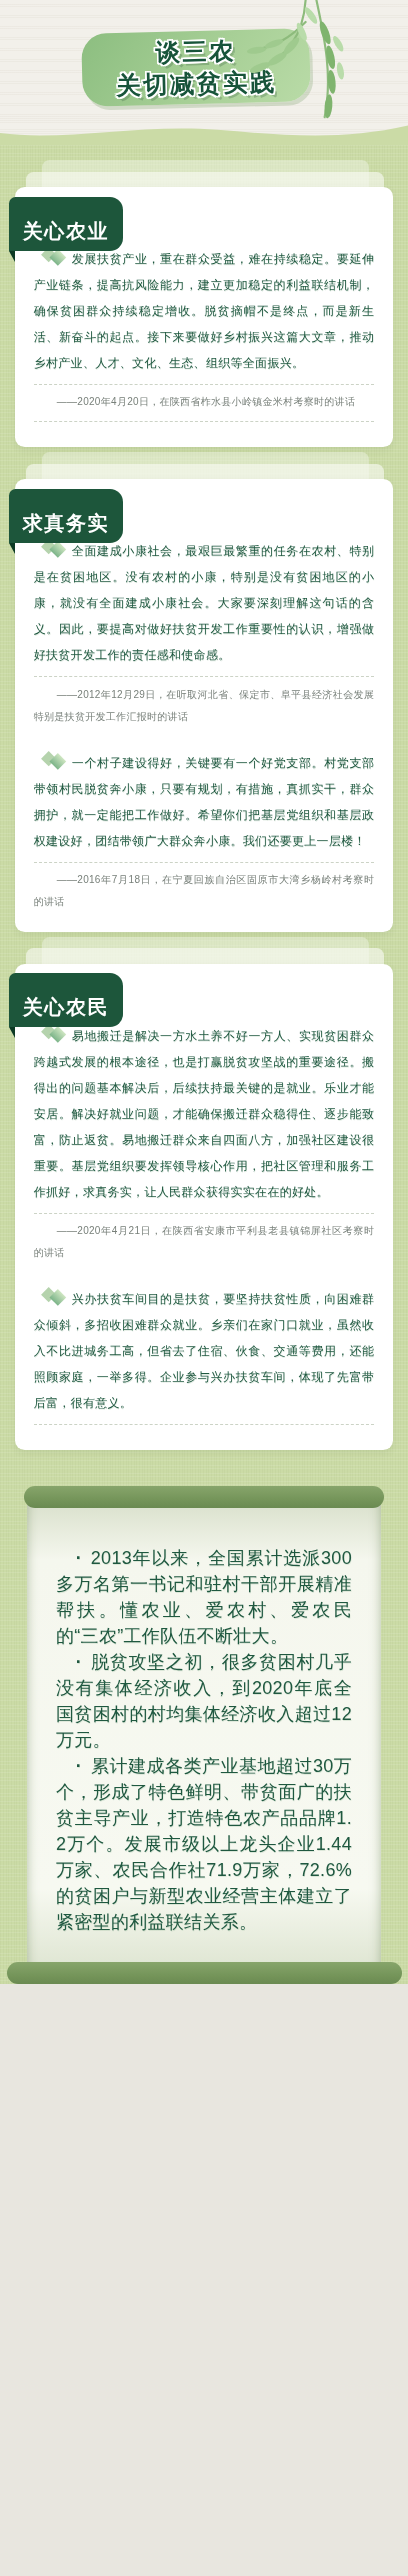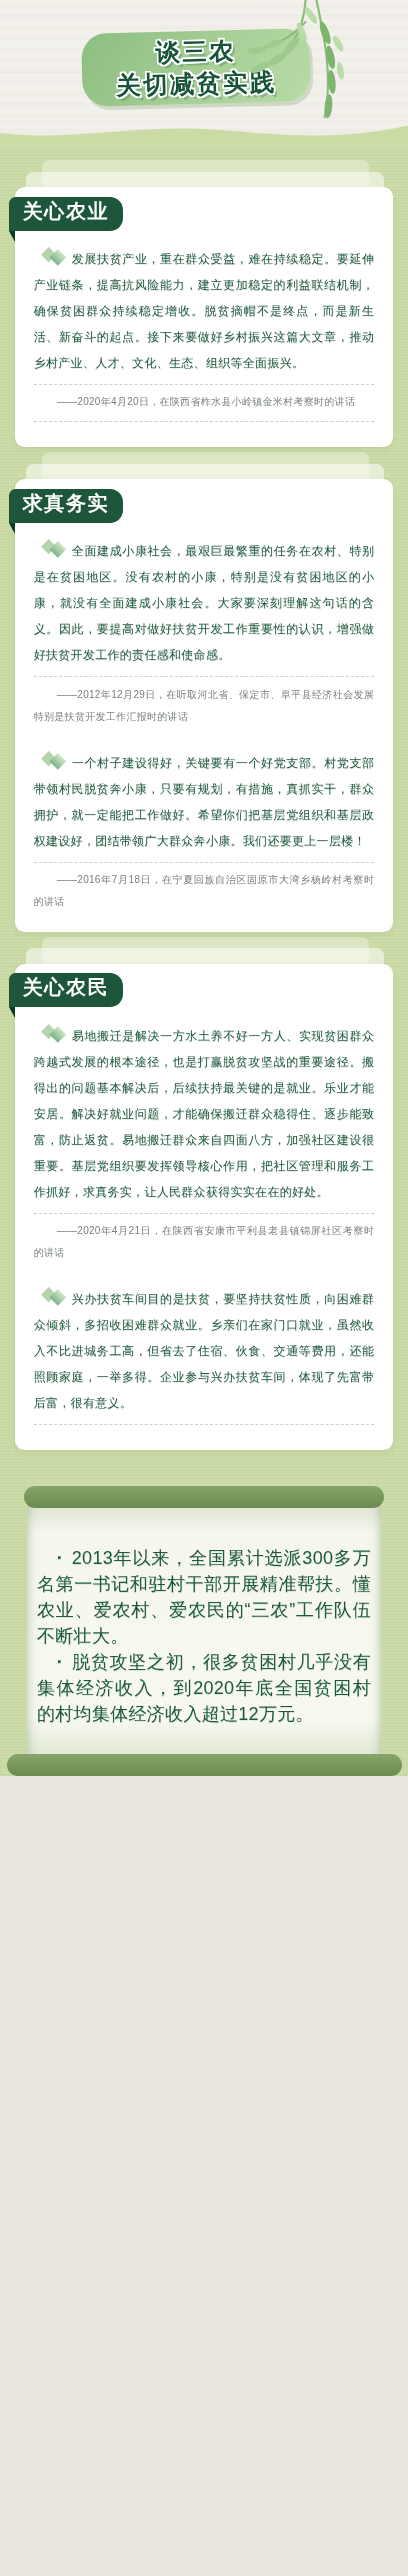--- a/index.html
+++ b/index.html
@@ -28,42 +28,42 @@
   
   .main{padding-top:42px;}
   .card-wrap{position:relative;margin:0 15.2px 32px;}
   .layer-a{position:absolute;top:-27px;left:27px;right:23.4px;height:38px;
     background:rgba(244,248,238,.42);border-radius:7.6px;}
   .layer-b{position:absolute;top:-15.2px;left:11px;right:8.7px;height:33px;
     background:rgba(248,250,244,.62);border-radius:7.6px;}
   .card{position:relative;z-index:1;background:#ffffff;border-radius:9.8px;
     padding:59px 18.5px 18.5px;box-shadow:0 2.7px 6.5px rgba(95,120,75,.10);}
   .tab{position:absolute;z-index:3;top:9.8px;left:-6.5px;background:#1d563b;color:#fff;
-    font-size:20px;font-weight:bold;letter-spacing:1.6px;padding:1px 14px 6px;
+    font-size:20px;font-weight:bold;letter-spacing:1.6px;padding:21px 14px 6px;
     border-radius:6.5px 13px 13px 0;}
   .tab::after{content:"";position:absolute;left:0;top:100%;width:0;height:0;
     border-top:11px solid #0c3a24;border-left:6.5px solid transparent;}
 
   .para{margin:22px 0 0;font-size:12px;line-height:26px;color:#1f5840;
     letter-spacing:0.3px;text-align:justify;word-break:break-all;text-indent:.45em;
     text-shadow:0.5px 0.5px 0 rgba(150,185,155,.28);}
   .para.first{margin-top:0;}
   .dia{display:inline-block;vertical-align:-3.3px;margin-right:4.4px;}
   .src-block{margin-top:7.6px;}
   .divider{border:none;border-top:1.6px dashed #ccd3c6;margin:0 0 6.5px;}
   .src{margin:0;font-size:10px;line-height:22px;color:#78807a;letter-spacing:0.3px;
     text-indent:2.3em;word-break:break-all;text-align:justify;}
 
   
   .scroll{position:relative;margin-top:36px;}
   .rod{height:22px;border-radius:11px;position:relative;z-index:2;
     background:linear-gradient(180deg,#87a56b 0%,#75955a 60%,#6a8a51 100%);}
   .rod.top{margin:0 24px;}
   .rod.bottom{margin:-12px 6.5px 0;}
-  .paper{position:relative;z-index:1;margin:-9.8px 27px 0;padding:47px 10px 39px;
+  .paper{position:relative;z-index:1;margin:-9.8px 27px 0;padding:47px 29px 39px;
     background:linear-gradient(180deg,#d8dfca 0%,#f5f7ee 13%,#f7f9f1 82%,#dde4d0 100%);
     border-radius:3.3px 3.3px 6.5px 6.5px;
     box-shadow:inset 8.7px 0 11px -8.7px rgba(105,130,85,.5),inset -8.7px 0 11px -8.7px rgba(105,130,85,.5);}
   .stat{margin:0;font-size:18px;line-height:26px;color:#1f5840;letter-spacing:0.3px;
     text-align:justify;word-break:break-all;text-indent:1.1em;
     text-shadow:0.5px 0.5px 0 rgba(150,185,155,.28);}
   .stat::before{content:"·";font-weight:bold;margin-right:8.7px;}
 </style>
 </head>
 <body>
@@ -185,20 +185,21 @@
           <hr class="divider">
         </div>
       </div>
     </div>
 
     <div class="scroll">
       <div class="rod top"></div>
       <div class="paper">
         <p class="stat">2013年以来，全国累计选派300多万名第一书记和驻村干部开展精准帮扶。懂农业、爱农村、爱农民的“三农”工作队伍不断壮大。</p>
         <p class="stat">脱贫攻坚之初，很多贫困村几乎没有集体经济收入，到2020年底全国贫困村的村均集体经济收入超过12万元。</p>
+        <p class="stat">累计建成各类产业基地超过30万个，形成了特色鲜明、带贫面广的扶贫主导产业，打造特色农产品品牌1.2万个。发展市级以上龙头企业1.44万家、农民合作社71.9万家，72.6%的贫困户与新型农业经营主体建立了紧密型的利益联结关系。</p>
       </div>
       <div class="rod bottom"></div>
     </div>
 
   </div>
 
 </div>
 
 
 </body></html>

